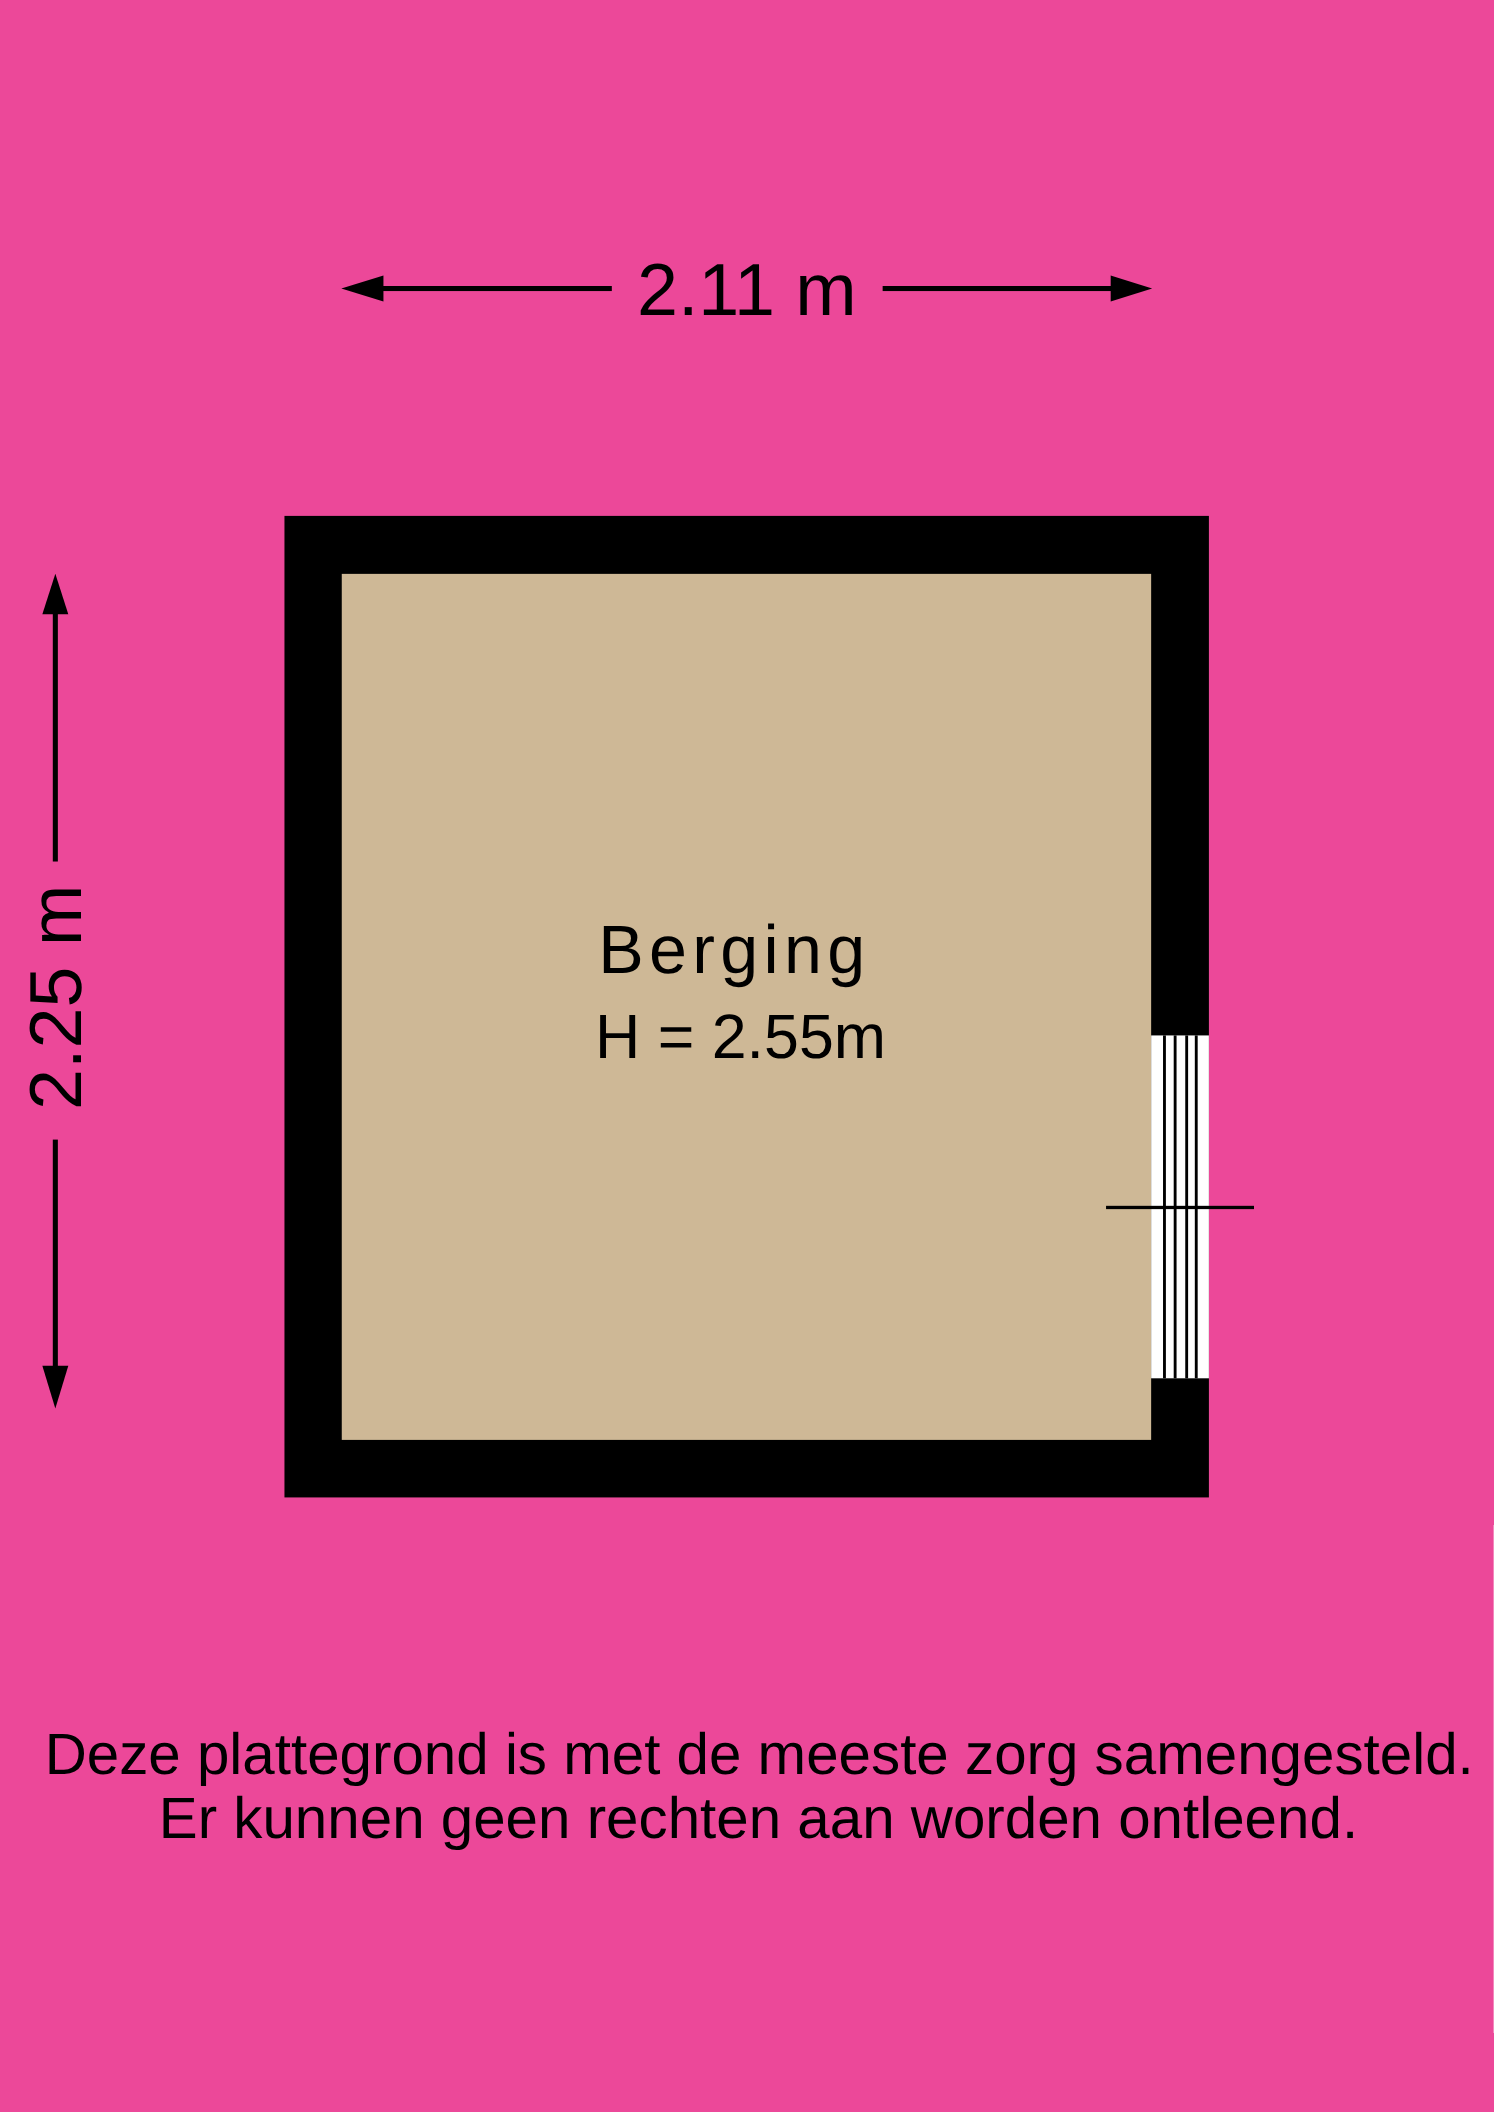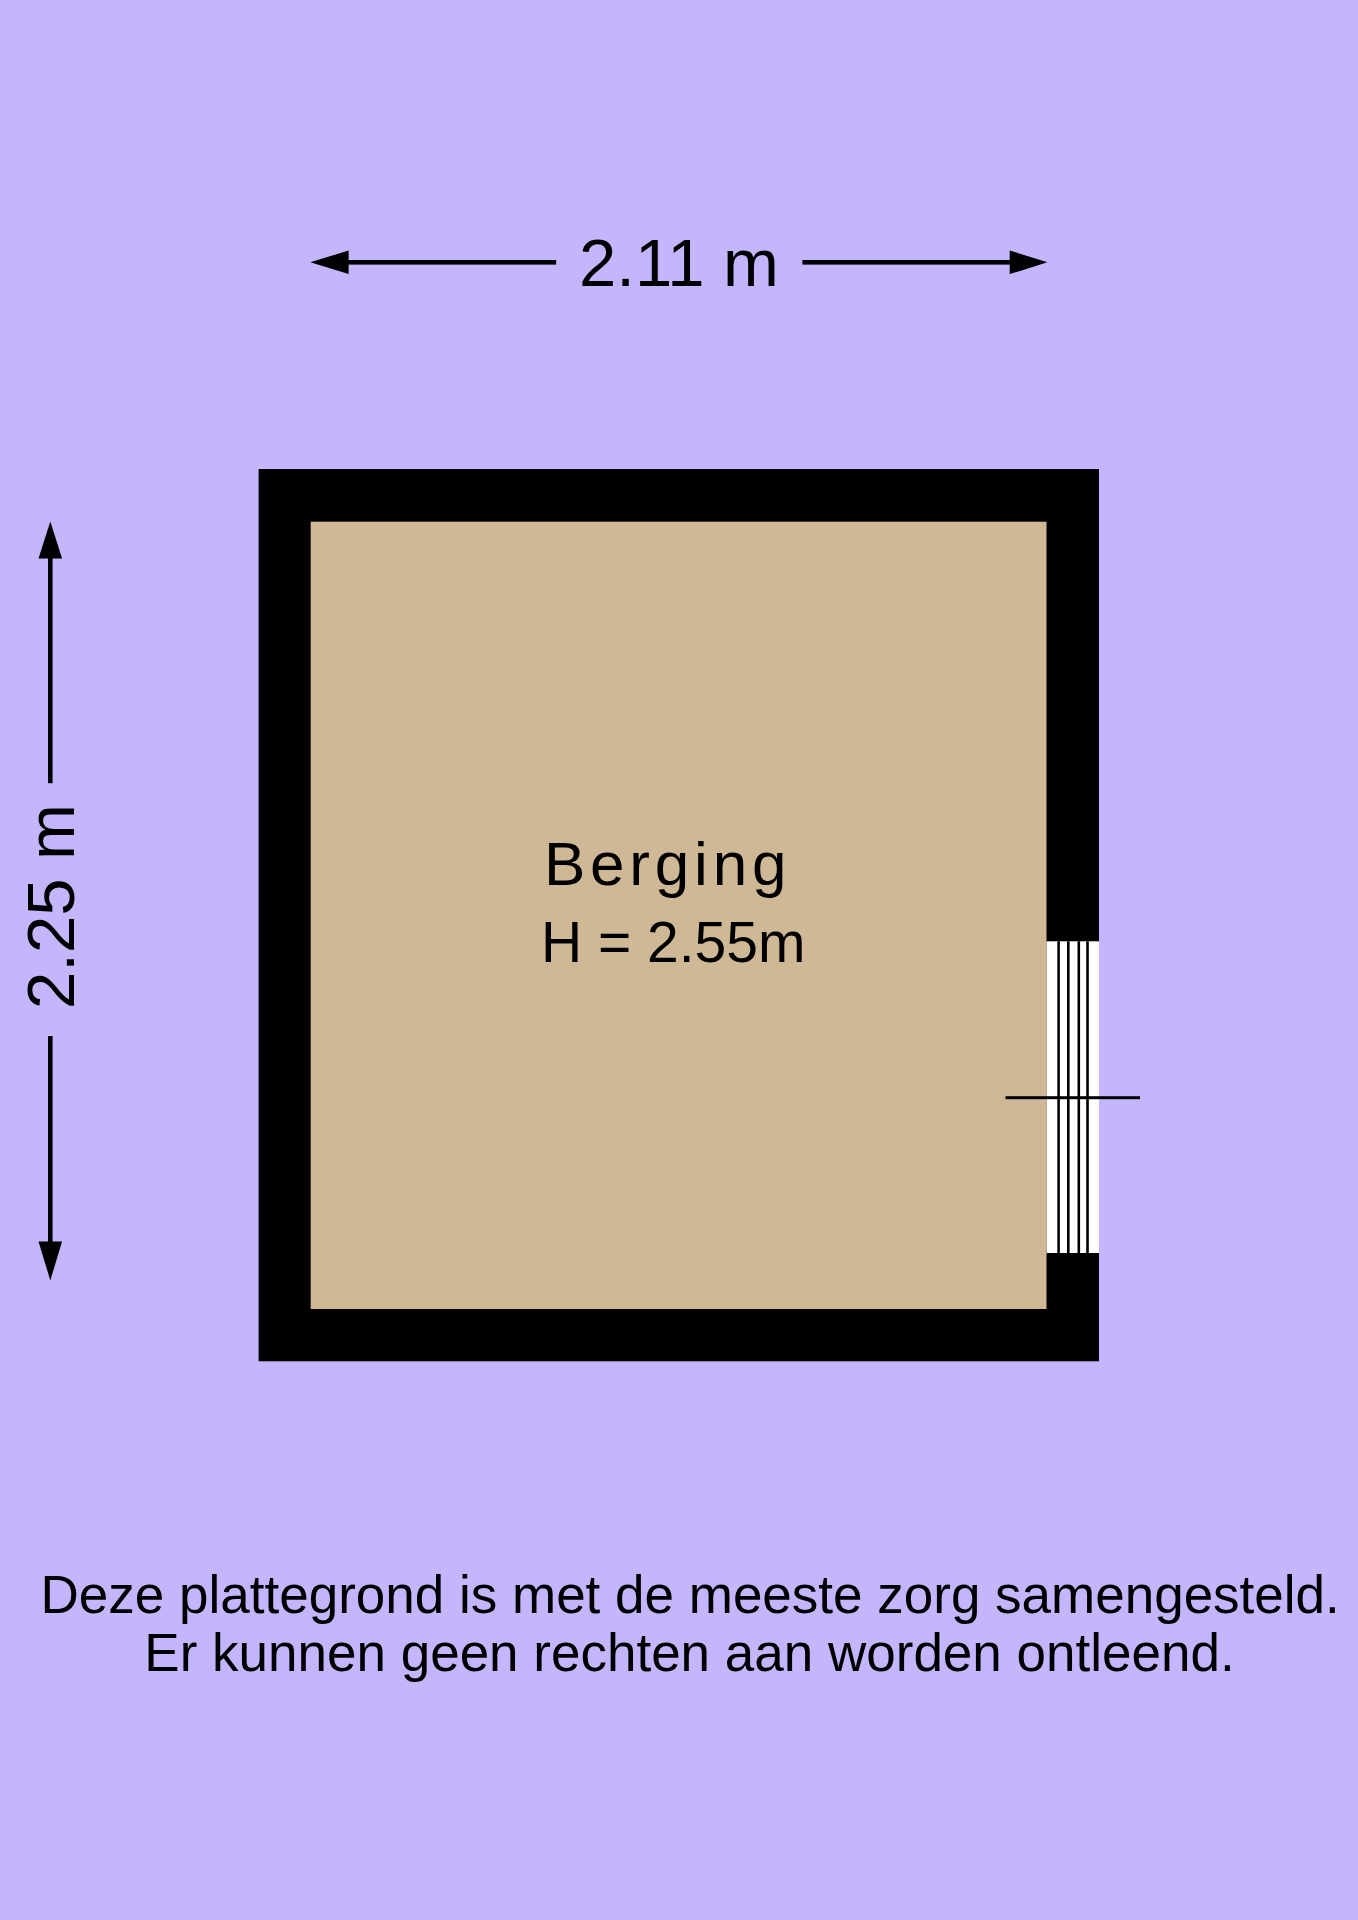--- a/index.html
+++ b/index.html
@@ -1,16 +1,16 @@
 <!DOCTYPE html>
 <html><head>
 <meta charset="utf-8">
 <style>
   html,body{margin:0;padding:0;background:#ffffff;}
-  .page{position:relative;width:1358px;height:1920px;background:#c4b5fd;overflow:hidden;
+  .page{position:relative;width:1358px;height:1920px;background:#ec4899;overflow:hidden;
         font-family:"Liberation Sans", sans-serif;}
   svg{position:absolute;left:0;top:0;}
   text{font-family:"Liberation Sans", sans-serif;fill:#000;}
 </style>
 </head>
 <body>
 <div class="page">
 <svg width="1358" height="1920" viewBox="0 0 1358 1920">
 
   <g>

